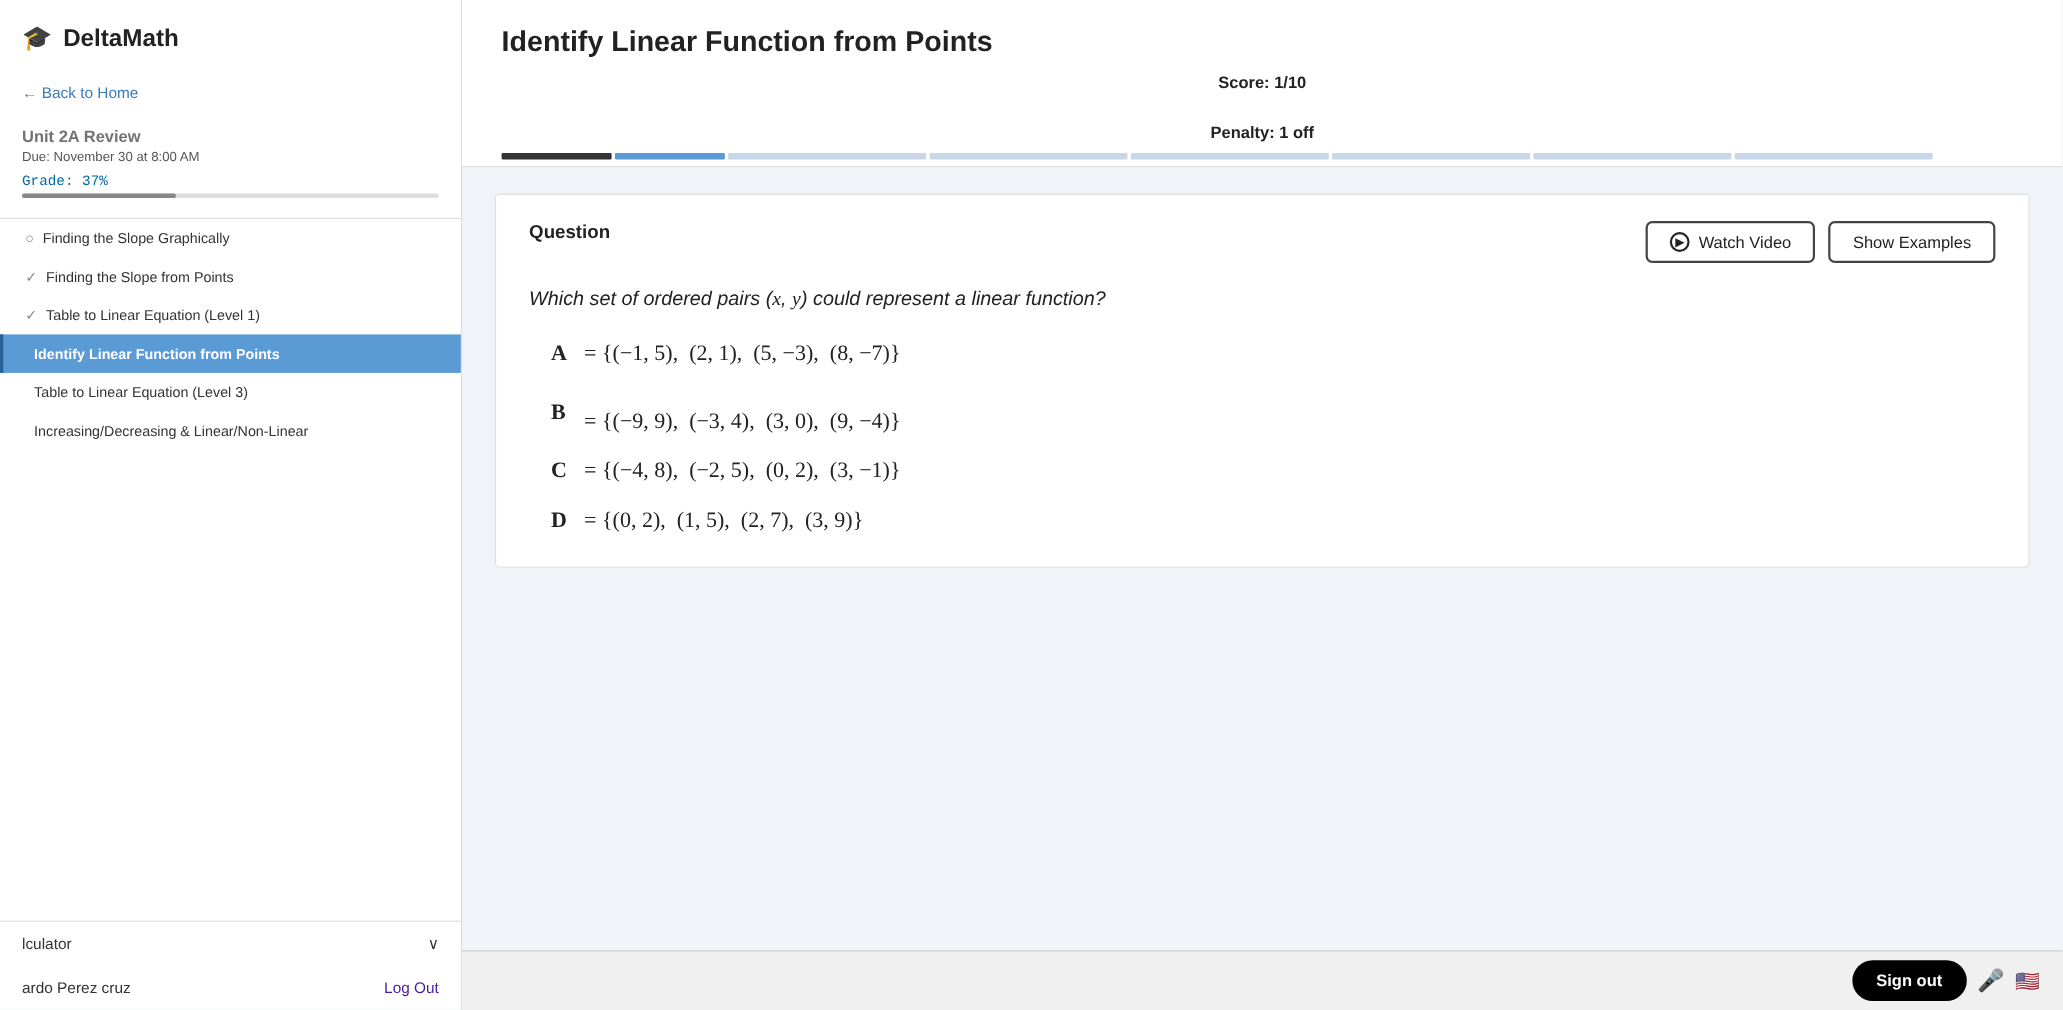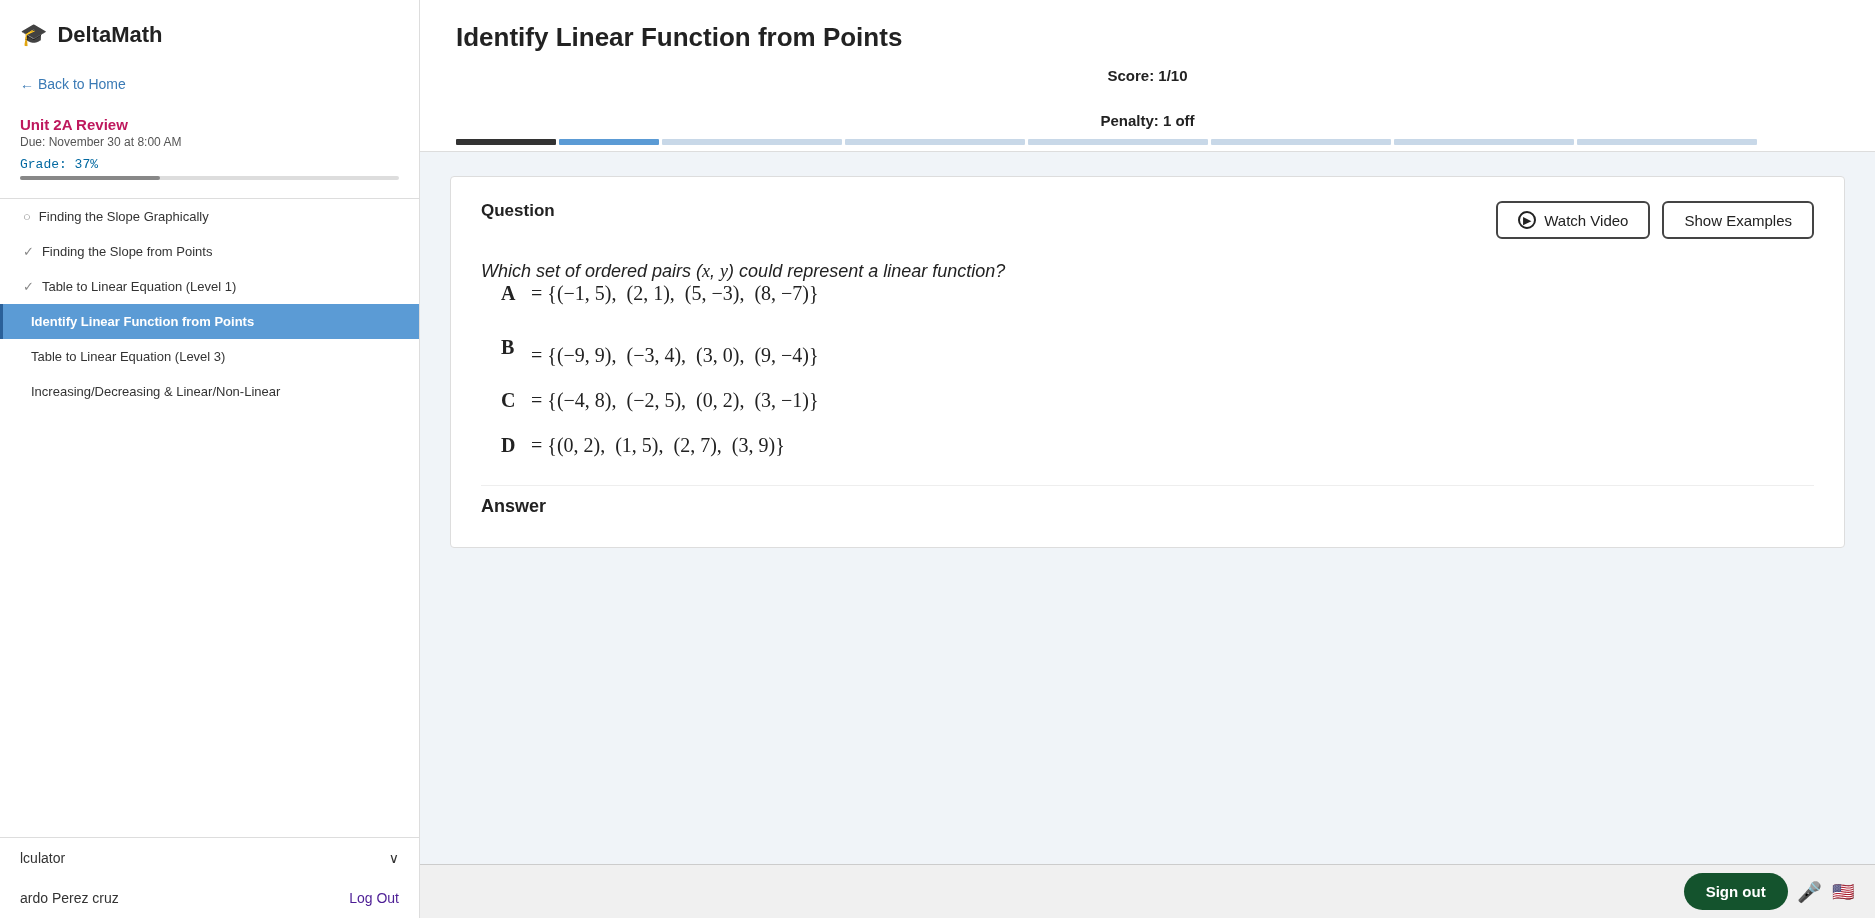--- a/index.html
+++ b/index.html
@@ -52,21 +52,21 @@
       text-decoration: none;
     }
 
     .sidebar-section {
       padding: 10px 20px 0 20px;
     }
 
     .assignment-title {
       font-size: 15px;
       font-weight: bold;
-      color: #be185d;
+      color: #737373;
       margin-bottom: 2px;
     }
 
     .assignment-due {
       font-size: 12px;
       color: #555;
       margin-bottom: 8px;
     }
 
     .grade-label {
@@ -251,20 +251,21 @@
       border-radius: 6px;
       background: #fff;
       font-size: 15px;
       color: #222;
       cursor: pointer;
     }
 
     .question-text {
       font-size: 18px;
       color: #222;
+      margin-bottom: 28px;
       font-style: italic;
     }
 
     .answer-choices {
       display: flex;
       flex-direction: column;
       gap: 22px;
       padding: 0 20px;
     }
 
@@ -303,21 +304,21 @@
       background: #f0f0f0;
       display: flex;
       align-items: center;
       justify-content: flex-end;
       padding: 8px 20px;
       gap: 10px;
       border-top: 1px solid #ccc;
     }
 
     .sign-out-btn {
-      background: #14532d;
+      background: #000000;
       color: #fff;
       border: none;
       border-radius: 20px;
       padding: 10px 22px;
       font-size: 15px;
       cursor: pointer;
       font-weight: bold;
     }
 
     
@@ -457,23 +458,20 @@
       </div>
 
       <div class="choice-row">
         <span class="choice-label math-bold">D</span>
         <span style="font-family:'Times New Roman',Times,serif; font-size:20px;">
           = {(0, 2),&nbsp;&nbsp;(1, 5),&nbsp;&nbsp;(2, 7),&nbsp;&nbsp;(3, 9)}
         </span>
       </div>
     </div>
 
-    <div class="answer-section">
-      <span class="answer-label">Answer</span>
-    </div>
   </div>
 
   <div style="height:60px;"></div>
 </div>
 
 <div class="bottom-bar">
   <button class="sign-out-btn">Sign out</button>
   <span style="font-size:20px; color:#555;">🎤</span>
   <span style="font-size:18px; color:#555;">🇺🇸</span>
 </div>

